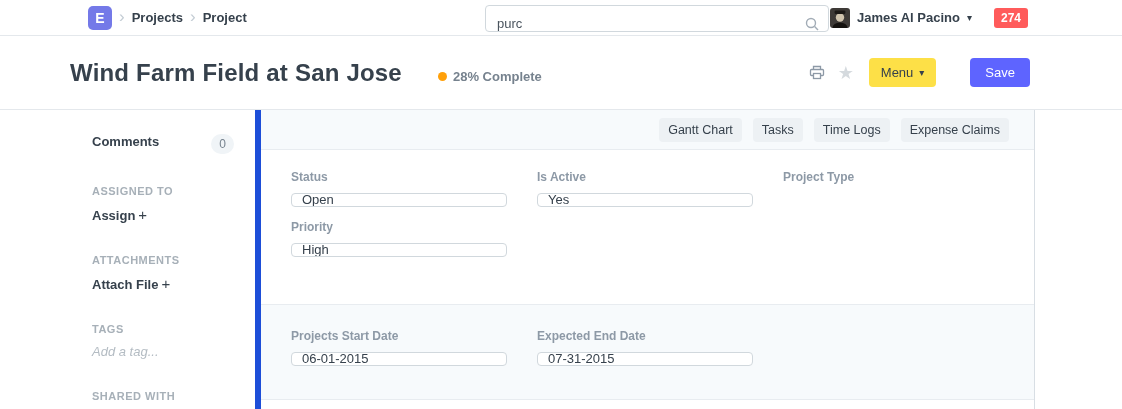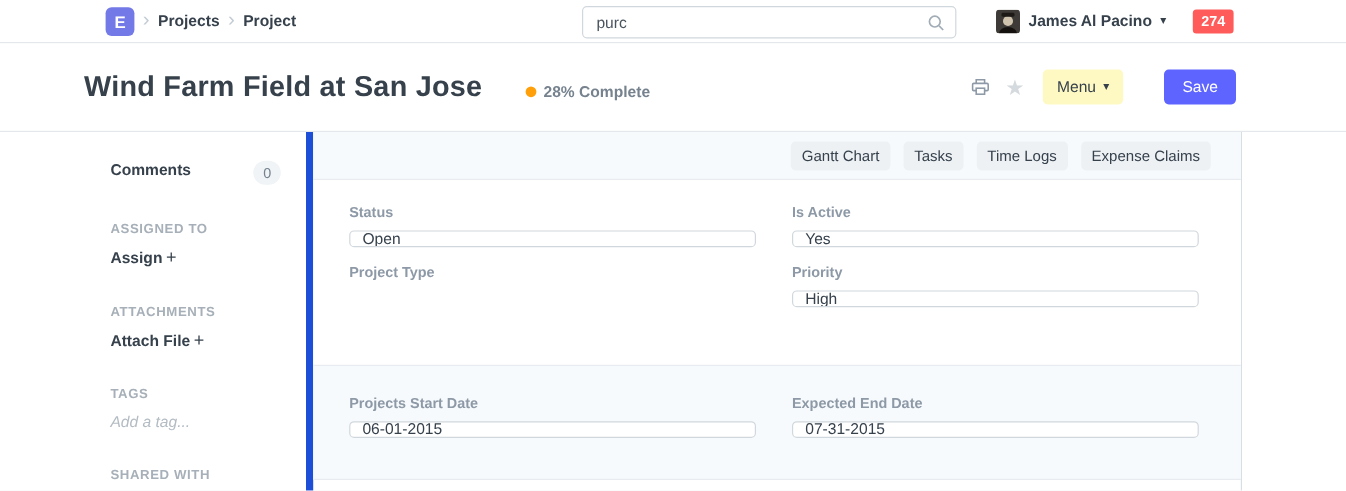--- a/index.html
+++ b/index.html
@@ -9,44 +9,44 @@
     font-family:"Liberation Sans","DejaVu Sans",sans-serif; color:#36414c;
   }
   
   .navbar { height:36px; background:#fff; border-bottom:1px solid #e4e8ec;
     display:flex; align-items:center; padding:0 94px 0 88px; position:relative; }
   .nav-left { display:flex; align-items:center; gap:7px; }
   .logo { width:24px; height:24px; border-radius:5px; color:#fff; display:flex;
     align-items:center; justify-content:center; font-weight:700; font-size:14px; cursor:pointer; }
   .crumb { font-size:13px; font-weight:700; color:#36414c; cursor:pointer; }
   .crumb-sep { color:#c3ccd4; font-size:17px; line-height:1; position:relative; top:-1px; }
-  .nav-search { position:absolute; left:485px; top:5px; width:312px; height:27px;
+  .nav-search { position:absolute; left:485px; top:5px; width:344px; height:27px;
     border:1px solid #d1d8dd; border-radius:4px; background:#fff;
-    display:flex; align-items:center; padding:0 9px 0 11px; }
+    display:flex; align-items:flex-end; padding:0 9px 0 11px; }
   .nav-search input { border:none; outline:none; flex:1; font-size:13px; color:#4a545e;
     font-family:inherit; background:transparent; }
   .nav-right { margin-left:auto; display:flex; align-items:center; gap:7px; }
   .avatar { width:20px; height:20px; border-radius:3px; overflow:hidden; display:block; }
   .user-name { font-size:13px; font-weight:700; color:#36414c; cursor:pointer; }
   .caret { font-size:10px; color:#36414c; line-height:1; }
   .notif-badge { margin-left:15px; color:#fff; font-size:12px; font-weight:700;
     padding:3px 7px; border-radius:3px; cursor:pointer; }
   
   .page-head { height:74px; border-bottom:1px solid #e4e8ec; background:#fff;
     display:flex; align-items:center; padding:0 92px 0 70px;gap:20px; }
   .page-title { font-size:24px; font-weight:700; color:#36414c; letter-spacing:.2px; }
   .indicator { display:flex; align-items:center; gap:6px; margin-left:16px; margin-top:7px; }
   .dot { width:9px; height:9px; border-radius:50%; }
   .indicator-label { font-size:13px; font-weight:700; color:#76828e; }
   .head-actions { margin-left:auto; display:flex; align-items:center; gap:9px; }
   .icon-btn { background:none; border:none; cursor:pointer; display:flex; align-items:center; padding:0 2px; }
   .star-glyph { color:#d5dade; font-size:18px; line-height:1; }
   .btn { border:none; border-radius:4px; font-size:13px; font-family:inherit; cursor:pointer;
     padding:7px 12px; display:inline-flex; align-items:center; gap:6px; }
-  .btn-default { background:#fef9c3; color:#36414c; margin-left:4px; }
+  .btn-default { background:#fde047; color:#36414c; margin-left:4px; }
   .btn-primary { color:#ffffff; padding:7px 15px;margin-left:25px; }
   
   .body { display:flex; height:299px; background:#fff; }
   .sidebar { width:255px; flex:0 0 255px; padding:24px 21px 0 92px; }
   .sb-comments { display:flex; justify-content:space-between; align-items:flex-start; cursor:pointer; }
   .sb-comments-label { font-size:13px; font-weight:700; color:#36414c; }
   .sb-count { background:#f0f4f7; color:#76828e; font-size:12px; padding:3px 8px; border-radius:10px; }
   .sb-section { margin-top:31px; }
   .sb-heading { font-size:11px; font-weight:700; color:#a7b0b8; letter-spacing:.5px; margin-bottom:9px; }
   .sb-action { font-size:13px; font-weight:700; color:#36414c; cursor:pointer; }
@@ -54,21 +54,21 @@
   .sb-placeholder { font-size:13px; font-style:italic; color:#b4bcc3; cursor:pointer; }
   .content { width:780px; flex:0 0 780px; border-left:6px solid #1d4ed8; border-right:1px solid #d8dee4; }
   .right-filler { flex:1; background:#fff; }
   .toolbar { height:40px; background:#f7fafc; border-bottom:1px solid #e8ecf0;
     display:flex; align-items:center; justify-content:flex-end; gap:11px; padding:0 25px; }
   .pill { background:#edf1f4; border:none; border-radius:4px; font-size:12.5px; color:#36414c;
     padding:5px 9px; font-family:inherit; cursor:pointer; white-space:nowrap; }
   .sec { padding:0 35px 0 30px; }
   .sec-1 { height:155px; padding-top:20px; border-bottom:1px solid #e8ecf0; background:#fff; }
   .sec-2 { height:95px; padding-top:24px; background:#f7fafc; border-bottom:1px solid #e8ecf0; }
-  .grid { display:grid; grid-template-columns:1fr 1fr; column-gap:30px; row-gap:12px; }
+  .grid { display:grid; grid-template-columns:1fr 1fr 1fr; column-gap:30px; row-gap:12px; }
   .f-label { display:block; font-size:12px; font-weight:700; color:#8d99a6; margin-bottom:6px; }
   .f-input { width:100%; height:14px; border:1px solid #d1d8dd; border-radius:4px;
     font-size:13px; color:#36414c; padding:0 10px; font-family:inherit; background:#fff; outline:none; }
 </style>
 </head>
 <body>
 
 <div class="screen">
 
   <header class="navbar">

